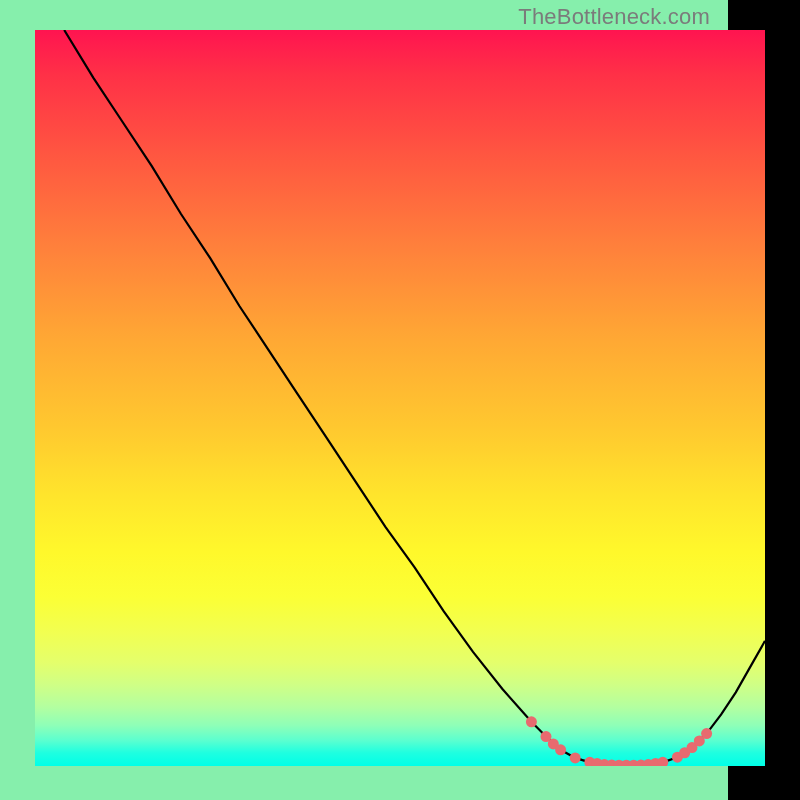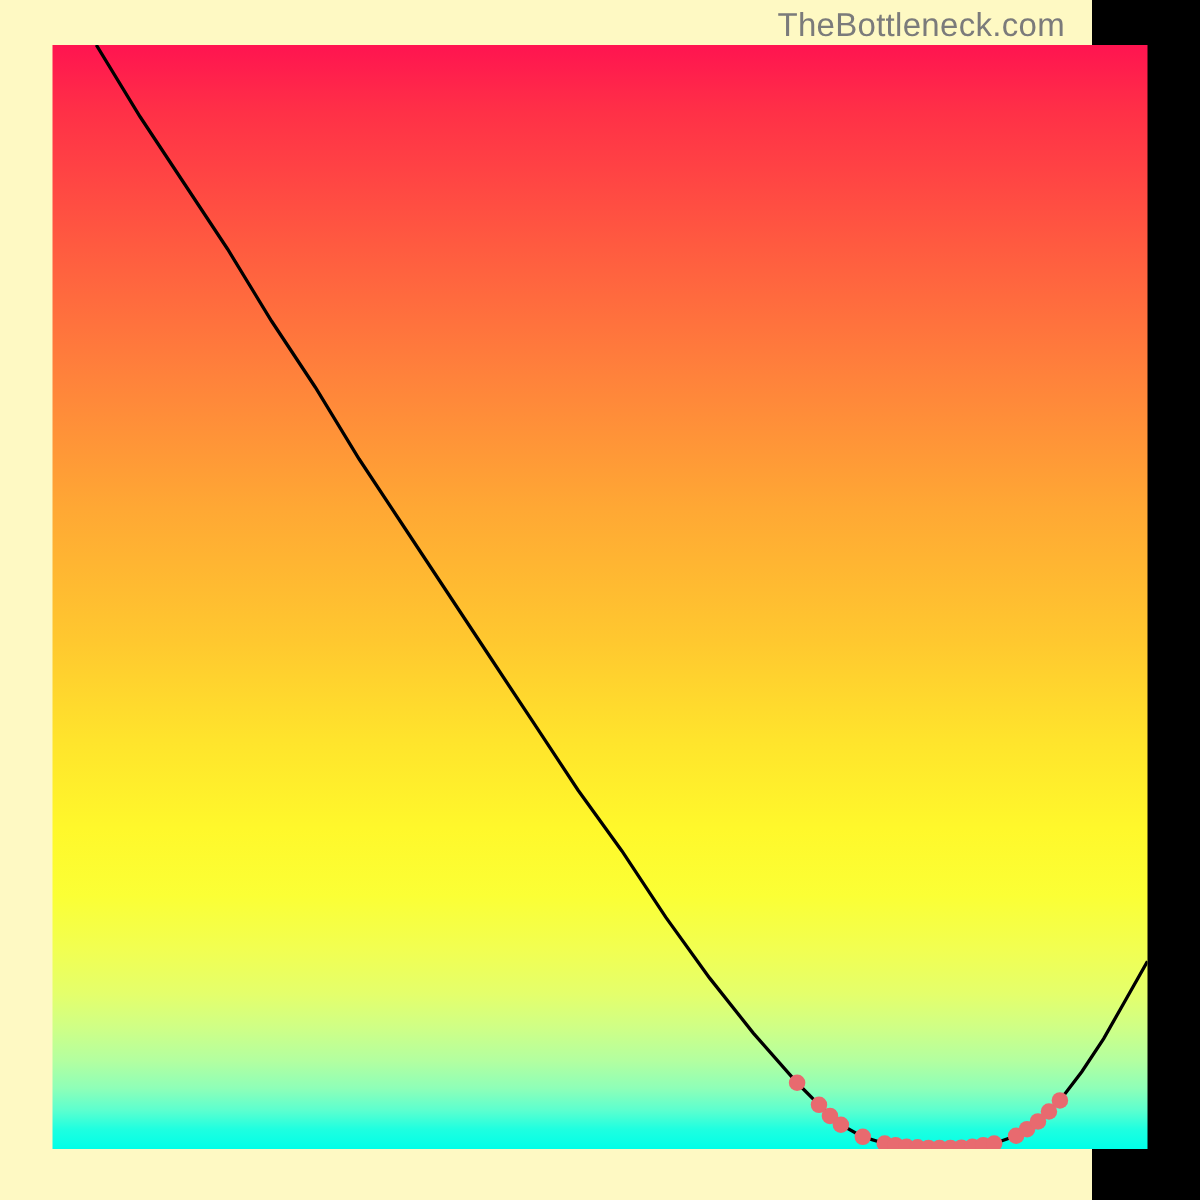--- a/index.html
+++ b/index.html
@@ -8,21 +8,21 @@
     width: 800px;
     height: 800px;
     background: #000;
     font-family: Arial, Helvetica, sans-serif;
     overflow: hidden;
   }
   .wrap {
     position: relative;
     width: 728px;
     height: 800px;
-    background: #fef9c3;
+    background: #86efac;
   }
   .watermark {
     position: absolute;
     top: 4px;
     right: 18px;
     font-size: 22px;
     color: #7b7b7b;
     font-weight: 500;
     letter-spacing: 0.2px;
   }

